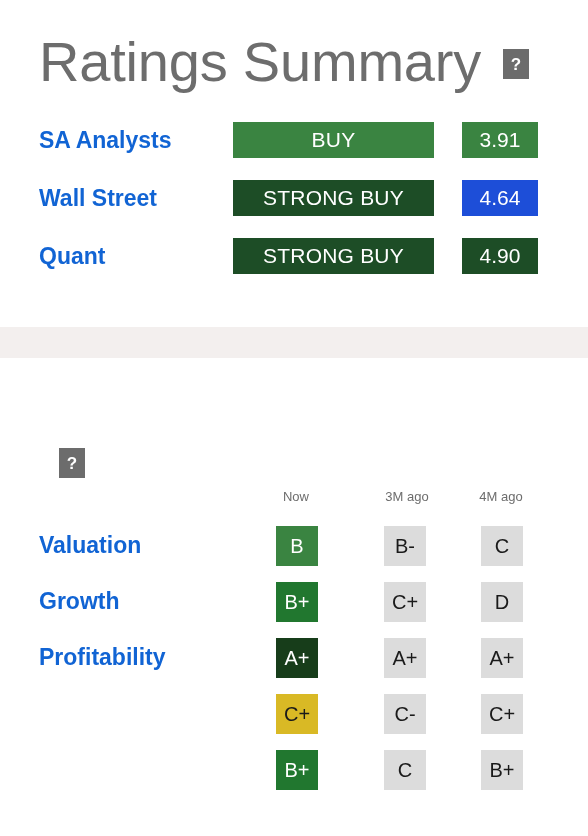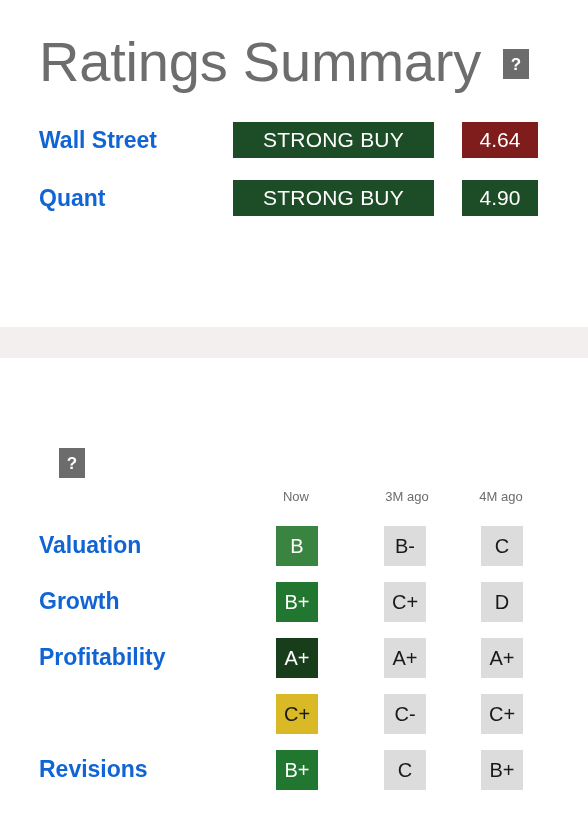--- a/index.html
+++ b/index.html
@@ -204,23 +204,28 @@
 
 <div class="ratings-section">
 
   <div class="section-title-row">
     <span class="section-title">Ratings Summary</span>
     <span class="help-icon">?</span>
   </div>
 
   <div class="ratings-rows" id="ratings-rows">
       <div class="rating-row">
+        <span class="rating-label">SA Analysts</span>
+        <span class="rating-bar" style="background: rgb(58, 132, 65); color: rgb(255, 255, 255);">BUY</span>
+        <span class="rating-score" style="background: rgb(58, 132, 65); color: rgb(255, 255, 255);">3.91</span>
+      </div>
+      <div class="rating-row">
         <span class="rating-label">Wall Street</span>
         <span class="rating-bar" style="background: rgb(29, 77, 38); color: rgb(255, 255, 255);">STRONG BUY</span>
-        <span class="rating-score" style="background: #7f1d1d; color: rgb(255, 255, 255); text-align: center;">4.64</span>
+        <span class="rating-score" style="background: #1d4ed8; color: rgb(255, 255, 255); text-align: center;">4.64</span>
       </div>
       <div class="rating-row">
         <span class="rating-label">Quant</span>
         <span class="rating-bar" style="background: rgb(29, 77, 38); color: rgb(255, 255, 255);">STRONG BUY</span>
         <span class="rating-score" style="background: rgb(29, 77, 38); color: rgb(255, 255, 255);">4.90</span>
       </div>
     </div>
 </div>
 
 <div class="divider-band"></div>
@@ -255,19 +260,18 @@
         <span class="grade-badge c0" style="background: rgb(23, 61, 26); color: rgb(255, 255, 255);">A+</span>
         <span class="grade-badge c1" style="background: rgb(220, 220, 220); color: rgb(26, 26, 26);">A+</span>
         <span class="grade-badge c2" style="background: rgb(220, 220, 220); color: rgb(26, 26, 26);">A+</span>
       </div>
       <div class="factor-row">
         <span class="grade-badge c0" style="background: rgb(217, 185, 37); color: rgb(26, 26, 26);">C+</span>
         <span class="grade-badge c1" style="background: rgb(220, 220, 220); color: rgb(26, 26, 26);">C-</span>
         <span class="grade-badge c2" style="background: rgb(220, 220, 220); color: rgb(26, 26, 26);">C+</span>
       </div>
       <div class="factor-row">
-        <span class="factor-label">Revisions</span>
         <span class="grade-badge c0" style="background: rgb(33, 119, 47); color: rgb(255, 255, 255);">B+</span>
         <span class="grade-badge c1" style="background: rgb(220, 220, 220); color: rgb(26, 26, 26);">C</span>
         <span class="grade-badge c2" style="background: rgb(220, 220, 220); color: rgb(26, 26, 26);">B+</span>
       </div>
     </div>
 </div>
 
 </body></html>

